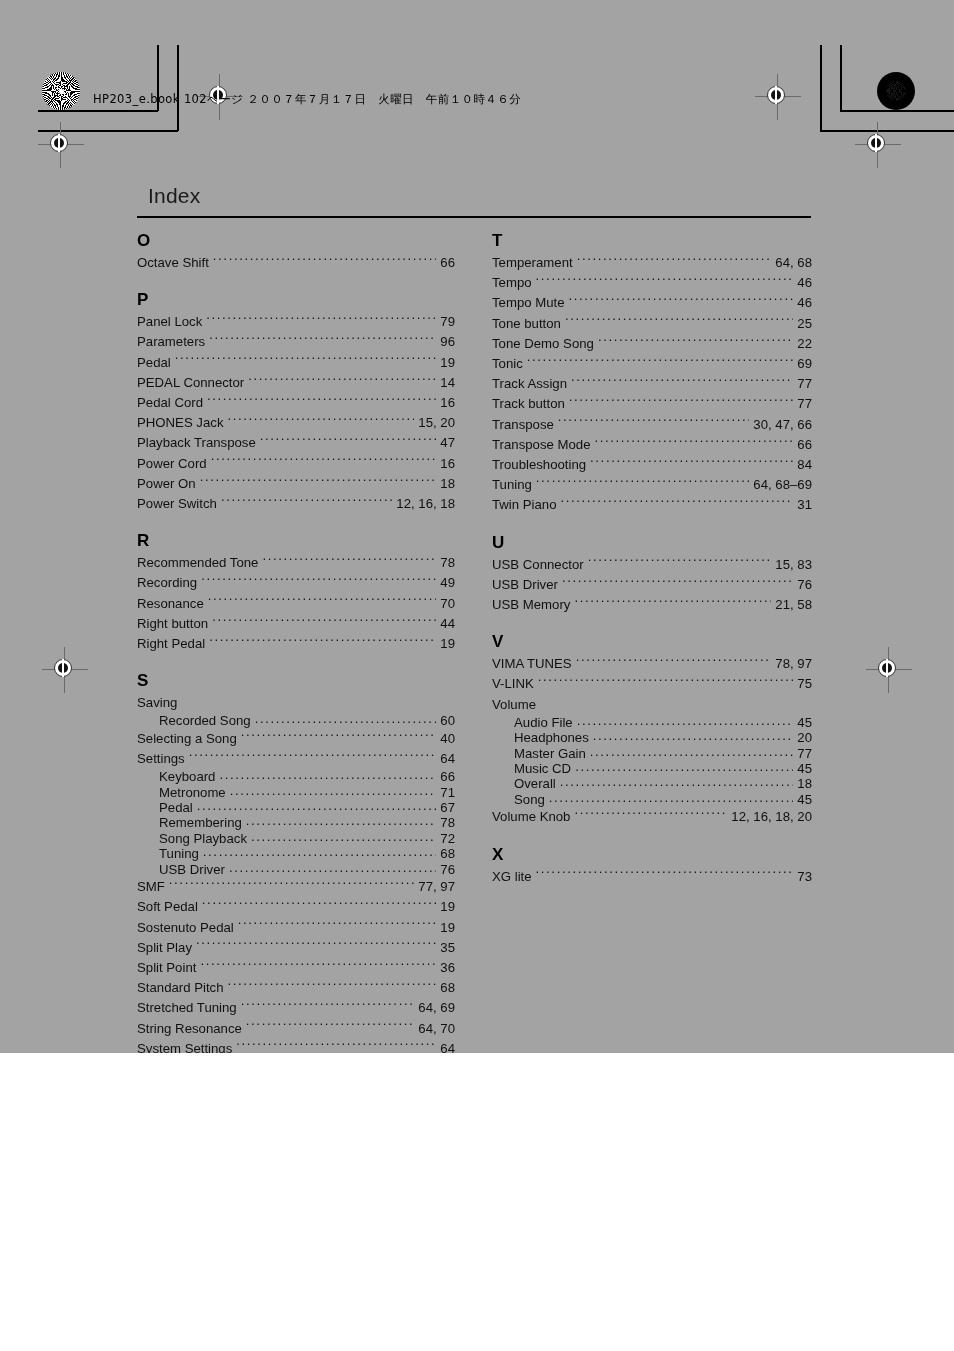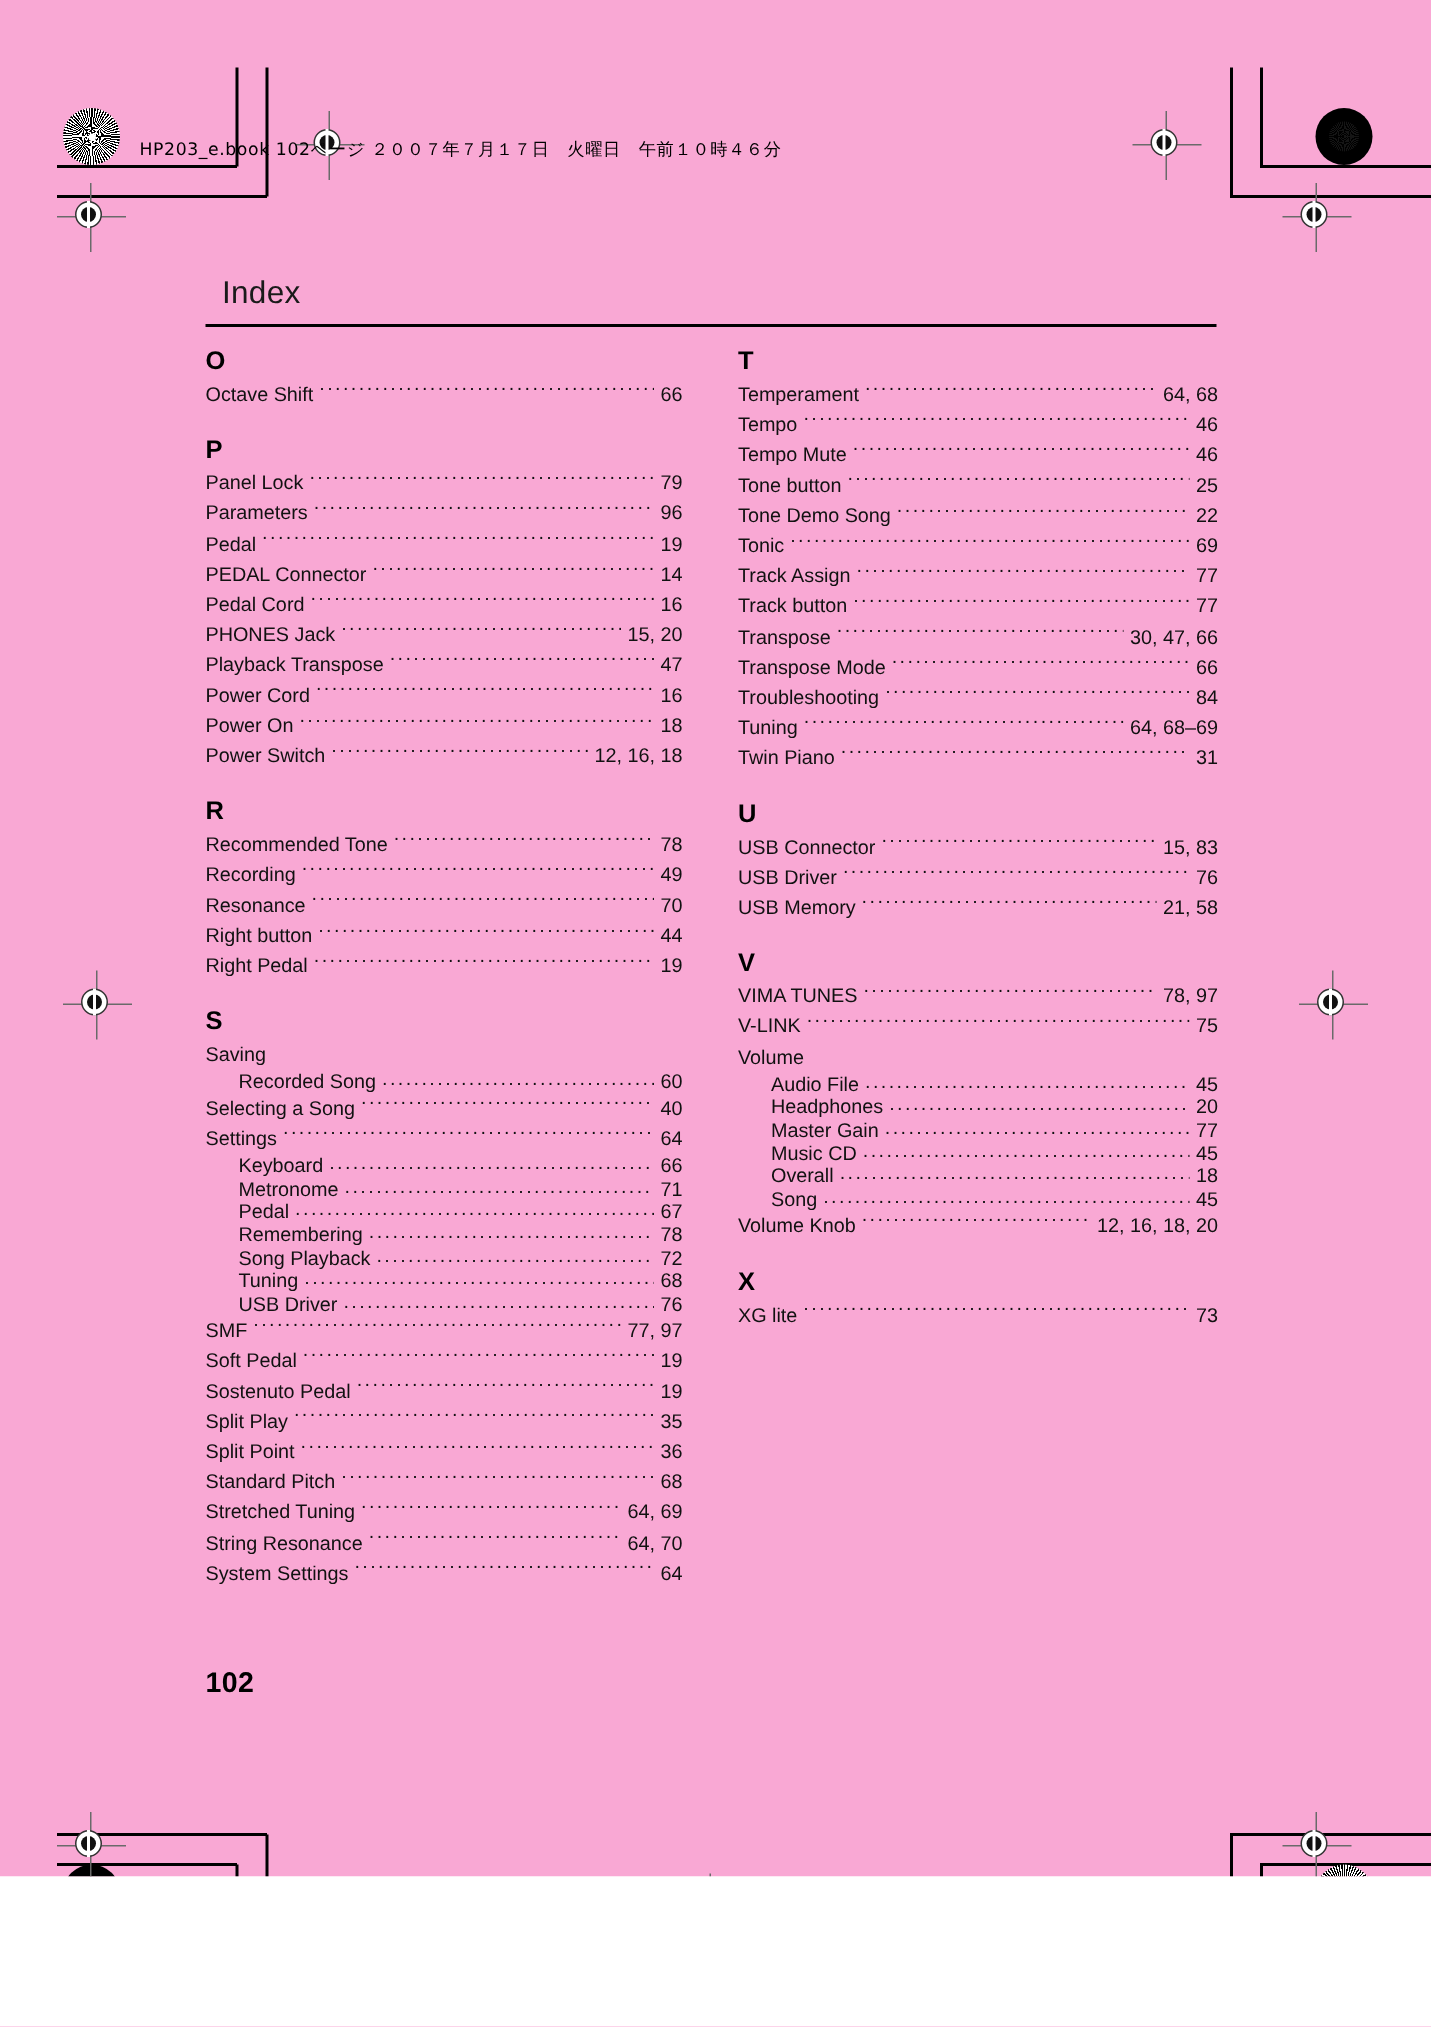--- a/index.html
+++ b/index.html
@@ -10,23 +10,23 @@
   }
   body {
     font-family: "Liberation Sans", "DejaVu Sans", sans-serif;
     color: #000000;
     -webkit-font-smoothing: antialiased;
   }
 
   #page {
     position: relative;
     width: 954px;
-    height: 1251px;
+    height: 1053px;
     overflow: hidden;
-    background: #f9a8d4;
+    background: #a3a3a3;
   }
   .reg-cross {
     position: absolute;
     width: 46px;
     height: 46px;
   }
   .reg-cross .h {
     position: absolute;
     left: 0; top: 22px;
     width: 46px; height: 1px;

